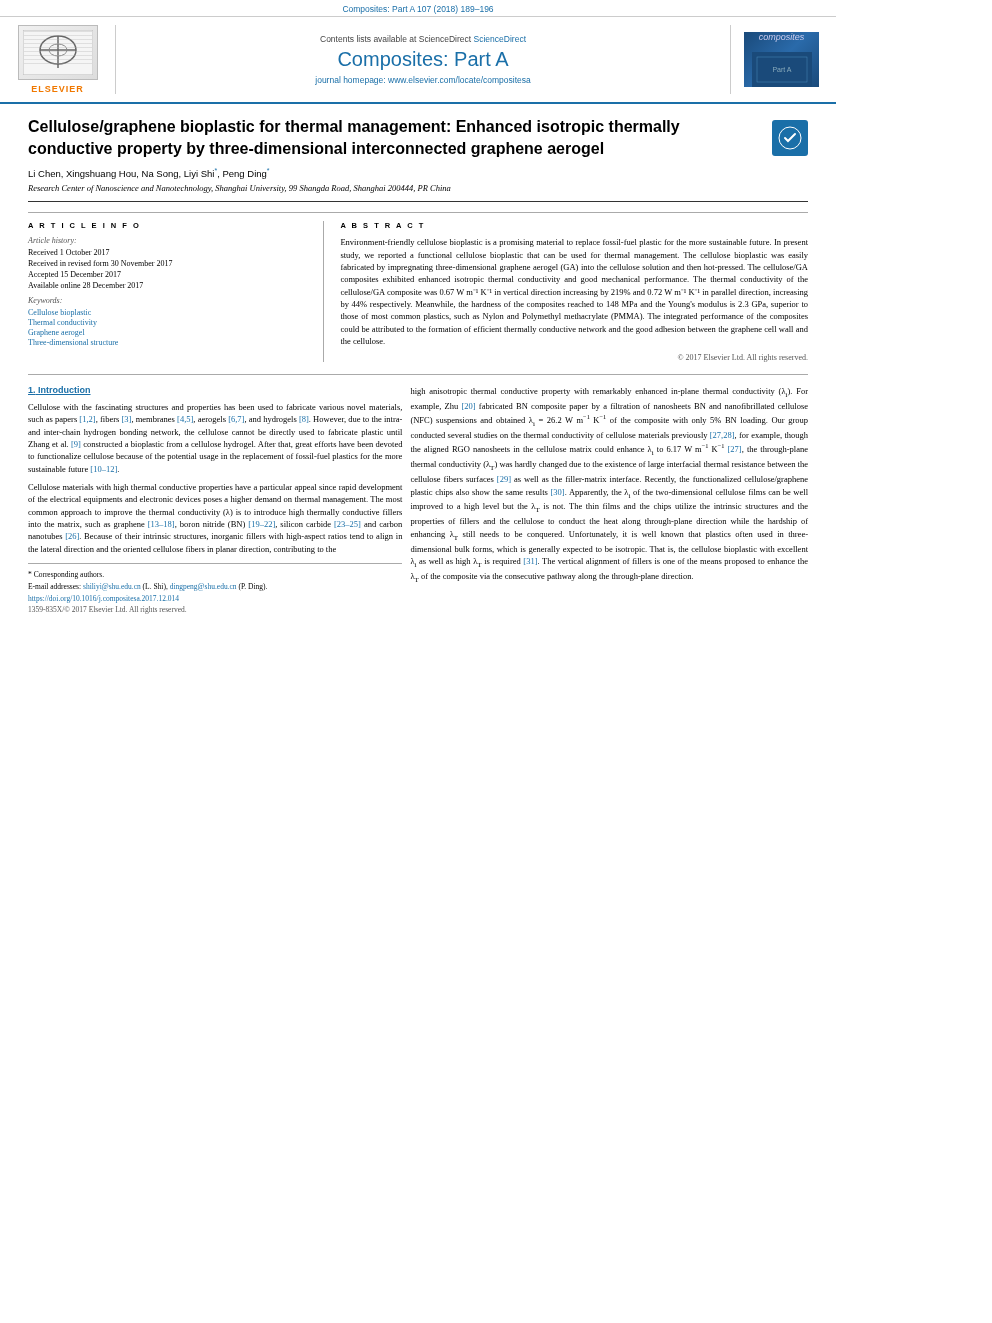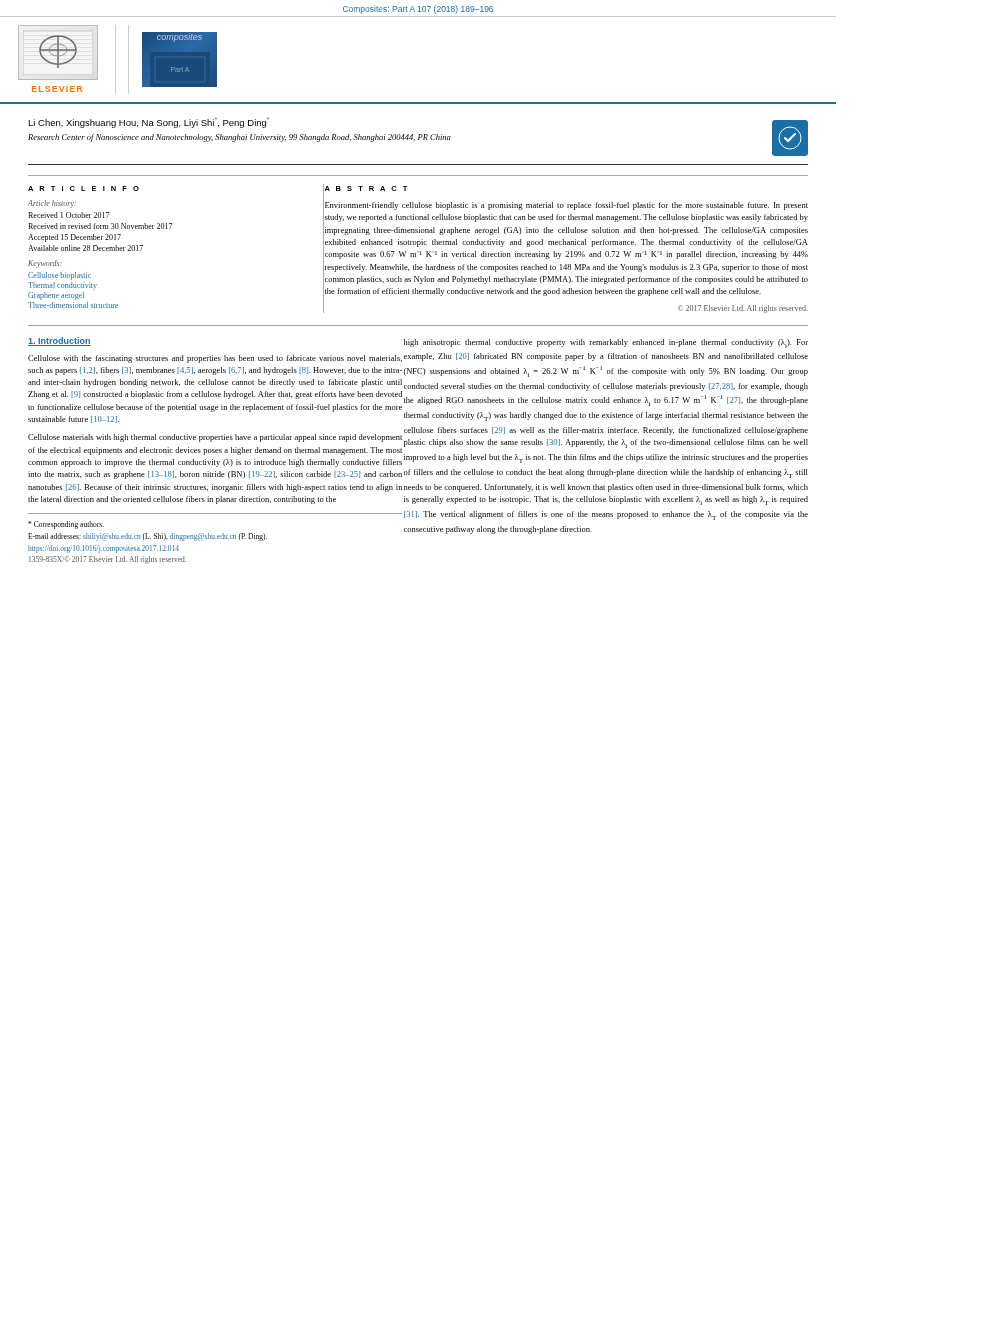--- a/index.html
+++ b/index.html
@@ -190,20 +190,21 @@
       justify-content: center;
       color: white;
       font-size: 14px;
       flex-shrink: 0;
       margin-top: 4px;
     }
 
     
     .two-col {
       display: flex;
+      gap: 16px;
       margin-top: 2px;
       border-top: 1px solid #aaa;
       padding-top: 8px;
     }
 
     .left-col {
       width: 38%;
       border-right: 1px solid #aaa;
       padding-right: 12px;
     }
@@ -267,21 +268,21 @@
       text-align: right;
       margin-top: 6px;
     }
 
     
     .body-content {
       margin-top: 12px;
       border-top: 1px solid #aaa;
       padding-top: 10px;
       display: flex;
-      gap: 1px;
+      gap: 8px;
     }
 
     .body-left {
       width: 48%;
     }
 
     .body-right {
       flex: 1;
     }
 
@@ -352,37 +353,49 @@
 
           <ellipse cx="35" cy="20" rx="18" ry="14" fill="none" stroke="#666" stroke-width="1.5"></ellipse>
           <line x1="35" y1="6" x2="35" y2="38" stroke="#666" stroke-width="1.5"></line>
           <line x1="17" y1="20" x2="53" y2="20" stroke="#666" stroke-width="1.5"></line>
           <ellipse cx="35" cy="20" rx="9" ry="6" fill="none" stroke="#888" stroke-width="1"></ellipse>
         </svg>
       </div>
       <div class="elsevier-name">ELSEVIER</div>
     </div>
 
+    <div class="journal-center">
+      <div class="sciencedirect-line">
+        <span>Contents lists available at ScienceDirect</span>
+        <span style="color:#1a6fa8;"> ScienceDirect</span>
+      </div>
+      <div class="journal-title-header">Composites: Part A</div>
+      <div class="journal-homepage">
+        <span>journal homepage:</span>
+        <span style="color:#1a6fa8;">www.elsevier.com/locate/compositesa</span>
+      </div>
+    </div>
 
     <div class="composites-logo">
       <div class="composites-logo-box">
         <div style="font-size:9px;font-style:italic;color:#cce;margin-bottom:10px;">composites</div>
         <svg width="60" height="35" viewBox="0 0 60 35">
           <rect width="60" height="35" fill="#1a4a7a"></rect>
           <rect x="5" y="5" width="50" height="25" fill="none" stroke="#4a8aba" stroke-width="0.5"></rect>
           <text x="30" y="20" text-anchor="middle" fill="#8ab" font-size="7" font-family="Arial">Part A</text>
         </svg>
       </div>
     </div>
   </div>
 
   <div class="main-content">
 
     <div class="article-title-section">
       <div class="article-title-text">
+        <h1>Cellulose/graphene bioplastic for thermal management: Enhanced isotropic thermally conductive property by three-dimensional interconnected graphene aerogel</h1>
         <div class="authors">
           Li Chen, Xingshuang Hou, Na Song, Liyi Shi<sup>*</sup>, Peng Ding<sup>*</sup>
         </div>
         <div class="affiliation">Research Center of Nanoscience and Nanotechnology, Shanghai University, 99 Shangda Road, Shanghai 200444, PR China</div>
       </div>
       <div class="check-badge">
         <svg width="24" height="24" viewBox="0 0 24 24">
           <circle cx="12" cy="12" r="11" fill="#1a6fa8" stroke="#fff" stroke-width="1"></circle>
           <path d="M7 12 L10 15 L17 8" stroke="#fff" stroke-width="2" fill="none" stroke-linecap="round"></path>
         </svg>

